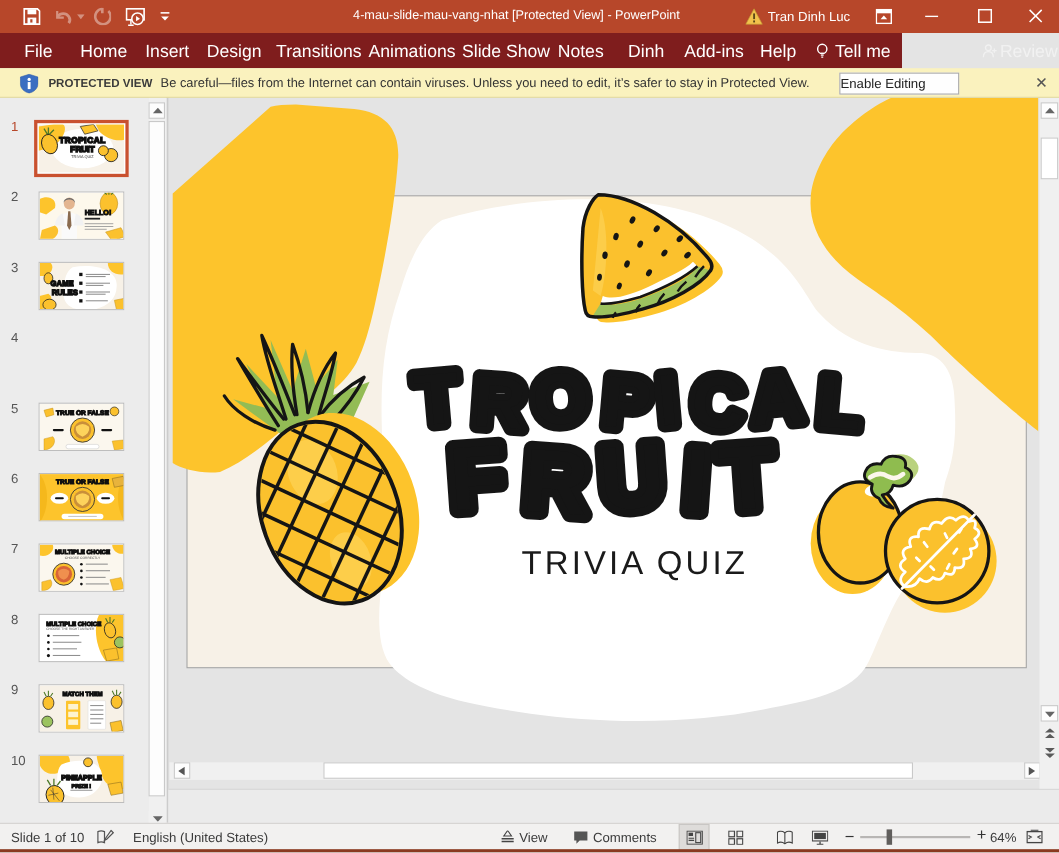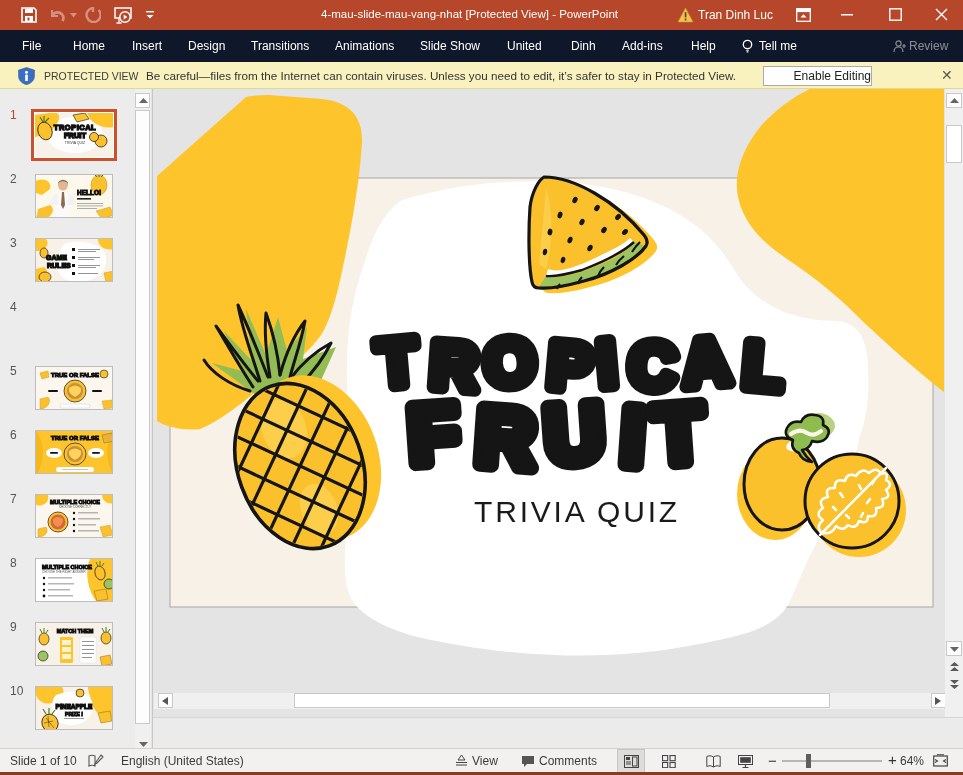--- a/index.html
+++ b/index.html
@@ -6,28 +6,28 @@
   html,body { width:963px; height:775px; overflow:hidden; }
   body { font-family:"Liberation Sans", sans-serif; position:relative; background:#E4E4E4; }
   .abs { position:absolute; }
 
   
   #titlebar { position:absolute; left:0; top:0; width:963px; height:30px; background:#B7472A; color:#fff; }
   #titlebar .ttext { position:absolute; top:8px; left:321px; width:300px; font-size:11.5px; color:#fff; white-space:nowrap; }
   #titlebar .uname { position:absolute; top:8px; left:698px; font-size:12px; color:#fff; }
 
   
-  #menubar { position:absolute; left:0; top:30px; width:963px; height:32px; background:#0f172a; color:#fff; font-size:12px; }
+  #menubar { position:absolute; left:0; top:30px; width:820px; height:32px; background:#7f1d1d; color:#fff; font-size:16px; }
   #menubar .mi { position:absolute; top:9px; white-space:nowrap; }
 
   
   #warnbar { position:absolute; left:0; top:62px; width:963px; height:27px; background:#FAF2BE; border-bottom:1px solid #E0D896; font-size:12px; color:#333; }
-  #warnbar .pv { position:absolute; left:44px; top:8px; font-weight:normal; font-size:10.5px; color:#3B3B3B; }
+  #warnbar .pv { position:absolute; left:44px; top:8px; font-weight:bold; font-size:10.5px; color:#3B3B3B; }
   #warnbar .msg { position:absolute; left:146px; top:7px; color:#333; font-size:11.7px; }
-  #warnbar .btn { position:absolute; left:763px; top:4px; width:109px; height:20px; background:#FEFEFE; border:1px solid #ABABAB; font-size:12px; color:#222; text-align:right; line-height:18px; }
+  #warnbar .btn { position:absolute; left:763px; top:4px; width:109px; height:20px; background:#FEFEFE; border:1px solid #ABABAB; font-size:12px; color:#222; text-align:left; line-height:18px; }
   #warnbar .x { position:absolute; left:941px; top:5px; font-size:14px; color:#555; }
 
   
   #main { position:absolute; left:0; top:89px; width:963px; height:659px; background:#E4E4E4; }
   #sidebar { position:absolute; left:0; top:0; width:135px; height:659px; background:#ECECEC; }
   .thumb { position:absolute; left:35px; width:78px; height:44px; background:#fff; border:1px solid #BDBDBD; overflow:hidden; }
   .thumb svg { display:block; }
   .tnum { position:absolute; left:10px; font-size:12px; color:#555; }
   #selbox { position:absolute; left:31px; width:86px; height:52px; border:3px solid #C9512F; background:#fff; }
   
@@ -121,21 +121,21 @@
 </div>
 
 <div id="menubar">
   <div class="mi" style="left:22px">File</div>
   <div class="mi" style="left:73px">Home</div>
   <div class="mi" style="left:132px">Insert</div>
   <div class="mi" style="left:188px">Design</div>
   <div class="mi" style="left:251px">Transitions</div>
   <div class="mi" style="left:335px">Animations</div>
   <div class="mi" style="left:420px">Slide Show</div>
-  <div class="mi" style="left:507px">United</div>
+  <div class="mi" style="left:507px">Notes</div>
   <div class="mi" style="left:571px">Dinh</div>
   <div class="mi" style="left:622px">Add-ins</div>
   <div class="mi" style="left:691px">Help</div>
   <svg class="abs" style="left:741px;top:9px" width="13" height="14" viewBox="0 0 13 14">
     <circle cx="6.5" cy="5.5" r="4.2" fill="none" stroke="#fff" stroke-width="1.3"></circle>
     <path d="M5 9.5 h3 M5.2 11.2 h2.6 M5.6 12.9 h1.8" stroke="#fff" stroke-width="1.1"></path>
   </svg>
   <div class="mi" style="left:759px">Tell me</div>
   <svg class="abs" style="left:893px;top:10px;opacity:.5" width="14" height="13" viewBox="0 0 14 13">
     <circle cx="5.5" cy="3.5" r="2.6" fill="none" stroke="#fff" stroke-width="1.2"></circle>

